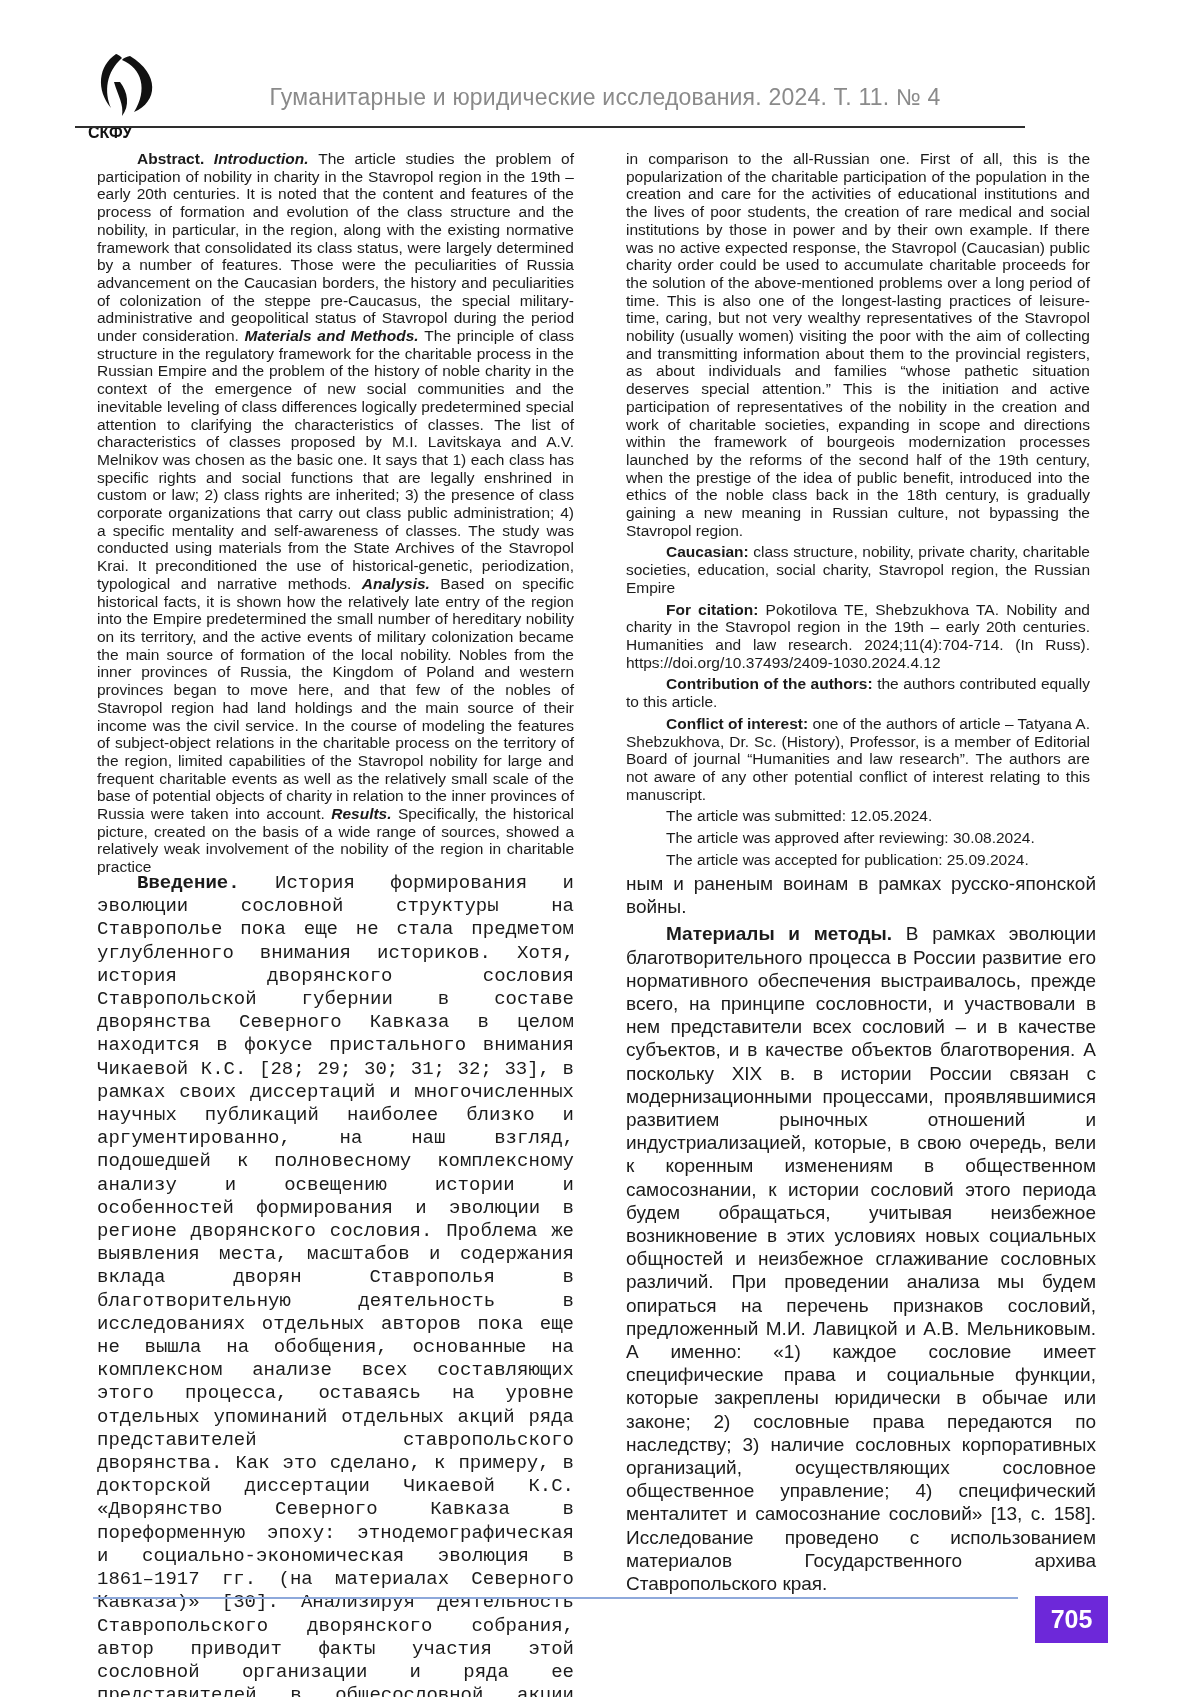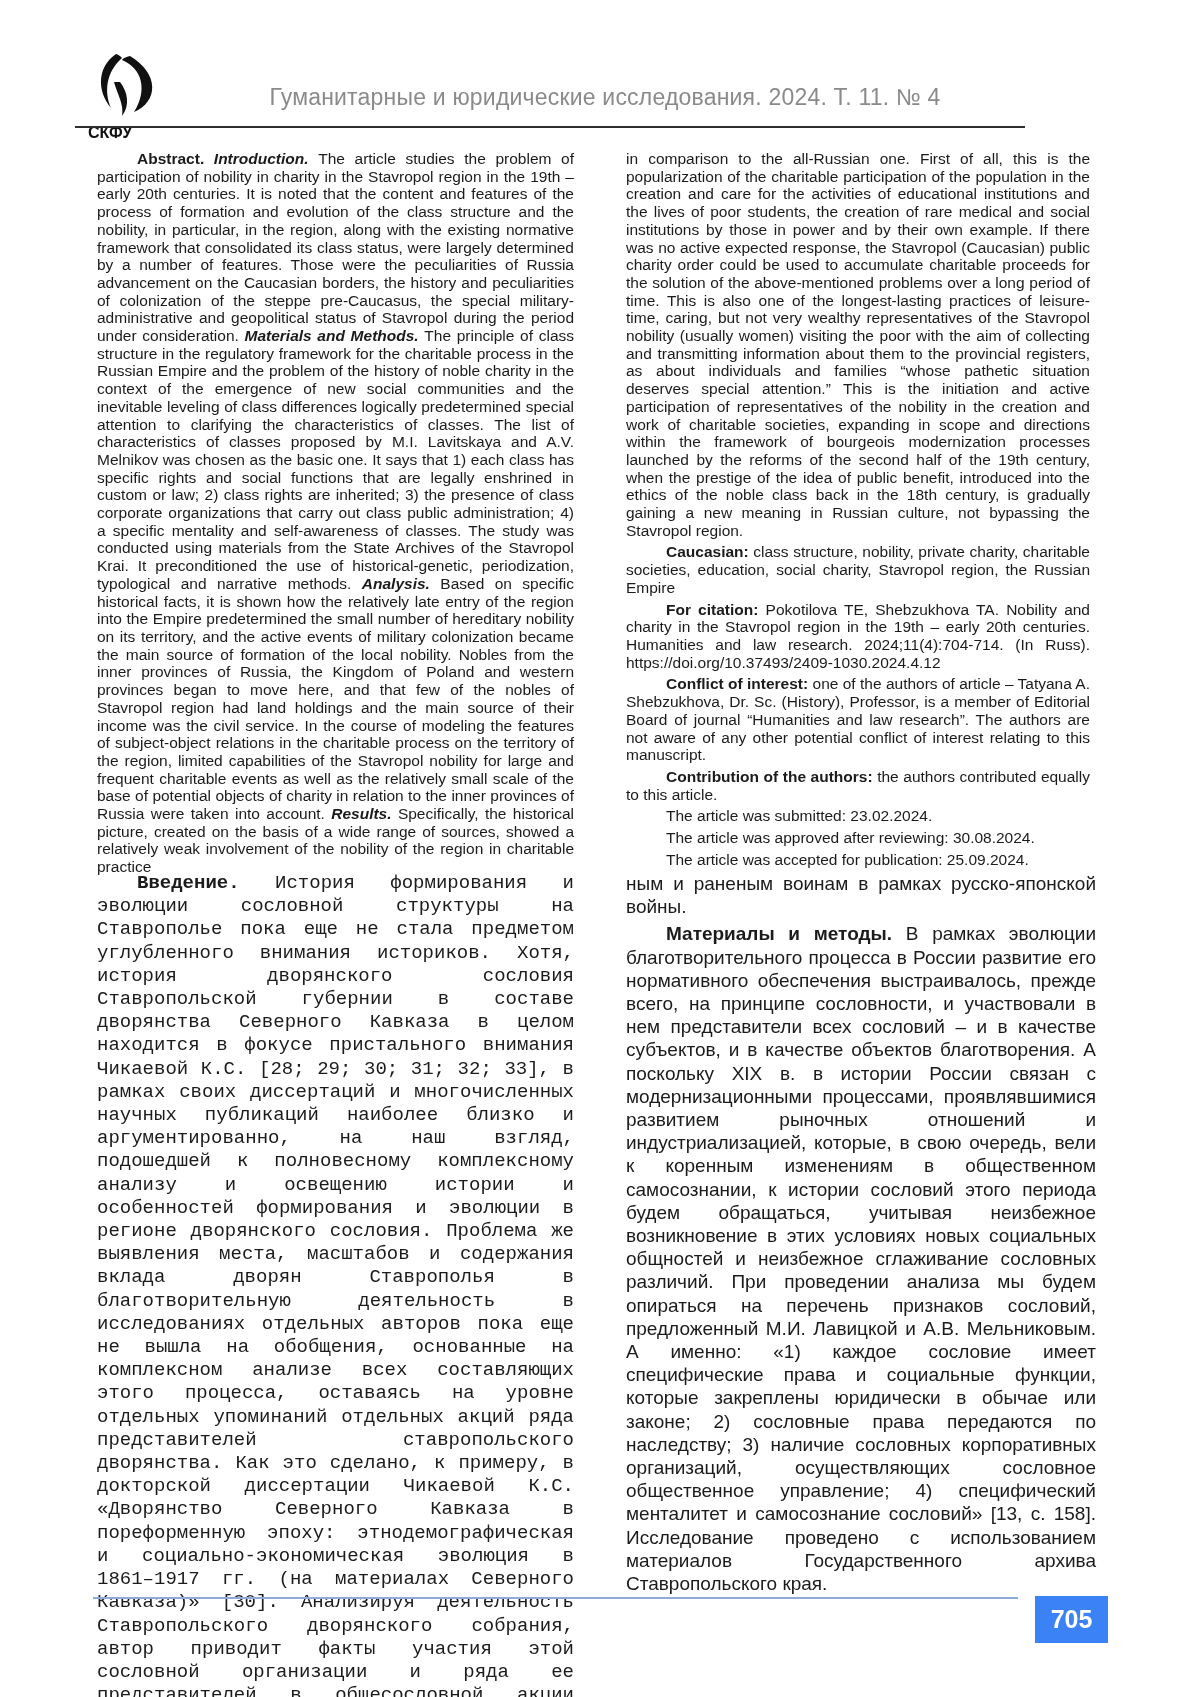--- a/index.html
+++ b/index.html
@@ -26,21 +26,21 @@
   .col-ru-left{left:93px;top:868px;width:485px;font-family:Liberation Mono, monospace;}
   .col-ru-right{left:622px;top:868px;width:478px;}
   .ind{text-indent:40px;}
   .noj{text-align:left;}
   b.lbl{font-weight:bold;}
   .bi{font-weight:bold;font-style:italic;}
   
   .footer-rule{position:absolute;left:93px;top:1597px;width:925px;height:2px;background:#8ea9db;}
   .page-badge{
     position:absolute;left:1035px;top:1596px;width:73px;height:47px;
-    background:#3b82f6;color:#ffffff;font-weight:bold;font-size:25px;
+    background:#6d28d9;color:#ffffff;font-weight:bold;font-size:25px;
     display:flex;align-items:center;justify-content:center;
   }
   .logo-caption{font-size:16px;font-weight:bold;color:#111;margin-top:-6px;margin-left:10px;}
 </style>
 </head>
 <body>
 
 <div class="page">
 
   <div class="logo">
@@ -62,26 +62,26 @@
 
   <div class="col en col-en-right">
     <p>in comparison to the all-Russian one. First of all, this is the popularization of the charitable participation of the population in the creation and care for the activities of educational institutions and the lives of poor students, the creation of rare medical and social institutions by those in power and by their own example. If there was no active expected response, the Stavropol (Caucasian) public charity order could be used to accumulate charitable proceeds for the solution of the above-mentioned problems over a long period of time. This is also one of the longest-lasting practices of leisure-time, caring, but not very wealthy representatives of the Stavropol nobility (usually women) visiting the poor with the aim of collecting and transmitting information about them to the provincial registers, as about individuals and families “whose pathetic situation deserves special attention.” This is the initiation and active participation of representatives of the nobility in the creation and work of charitable societies, expanding in scope and directions within the framework of bourgeois modernization processes launched by the reforms of the second half of the 19th century, when the prestige of the idea of public benefit, introduced into the ethics of the noble class back in the 18th century, is gradually gaining a new meaning in Russian culture, not bypassing the Stavropol region.</p>
     <p class="ind">
       <b class="lbl">Caucasian:</b><span> class structure, nobility, private charity, charitable societies, education, social charity, Stavropol region, the Russian Empire</span>
     </p>
     <p class="ind">
       <b class="lbl">For citation:</b><span> Pokotilova TE, Shebzukhova TA. Nobility and charity in the Stavropol region in the 19th – early 20th centuries. Humanities and law research. 2024;11(4):704-714. (In Russ). https://doi.org/10.37493/2409-1030.2024.4.12</span>
     </p>
     <p class="ind">
+      <b class="lbl">Contribution of the authors:</b><span> the authors contributed equally to this article.</span>
+    </p>
+    <p class="ind">
       <b class="lbl">Conflict of interest:</b><span> one of the authors of article – Tatyana A. Shebzukhova, Dr. Sc. (History), Professor, is a member of Editorial Board of journal “Humanities and law research”. The authors are not aware of any other potential conflict of interest relating to this manuscript.</span>
     </p>
-    <p class="ind">
-      <b class="lbl">Contribution of the authors:</b><span> the authors contributed equally to this article.</span>
-    </p>
-    <p class="ind noj">The article was submitted: 23.02.2024.</p>
+    <p class="ind noj">The article was submitted: 12.05.2024.</p>
     <p class="ind noj">The article was approved after reviewing: 30.08.2024.</p>
     <p class="ind noj">The article was accepted for publication: 25.09.2024.</p>
   </div>
 
   <div class="col ru col-ru-left">
     <p class="ind">
       <b class="lbl">Введение. </b><span>История формирования и эволюции сословной структуры на Ставрополье пока еще не стала предметом углубленного внимания историков. Хотя, история дворянского сословия Ставропольской губернии в составе дворянства Северного Кавказа в целом находится в фокусе пристального внимания Чикаевой К.С. [28; 29; 30; 31; 32; 33], в рамках своих диссертаций и многочисленных научных публикаций наиболее близко и аргументированно, на наш взгляд, подошедшей к полновесному комплексному анализу и освещению истории и особенностей формирования и эволюции в регионе дворянского сословия. Проблема же выявления места, масштабов и содержания вклада дворян Ставрополья в благотворительную деятельность в исследованиях отдельных авторов пока еще не вышла на обобщения, основанные на комплексном анализе всех составляющих этого процесса, оставаясь на уровне отдельных упоминаний отдельных акций ряда представителей ставропольского дворянства. Как это сделано, к примеру, в докторской диссертации Чикаевой К.С. «Дворянство Северного Кавказа в пореформенную эпоху: этнодемографическая и социально-экономическая эволюция в 1861–1917 гг. (на материалах Северного Кавказа)» [30]. Анализируя деятельность Ставропольского дворянского собрания, автор приводит факты участия этой сословной организации и ряда ее представителей в общесословной акции помощи боль-</span>
     </p>
   </div>
 

